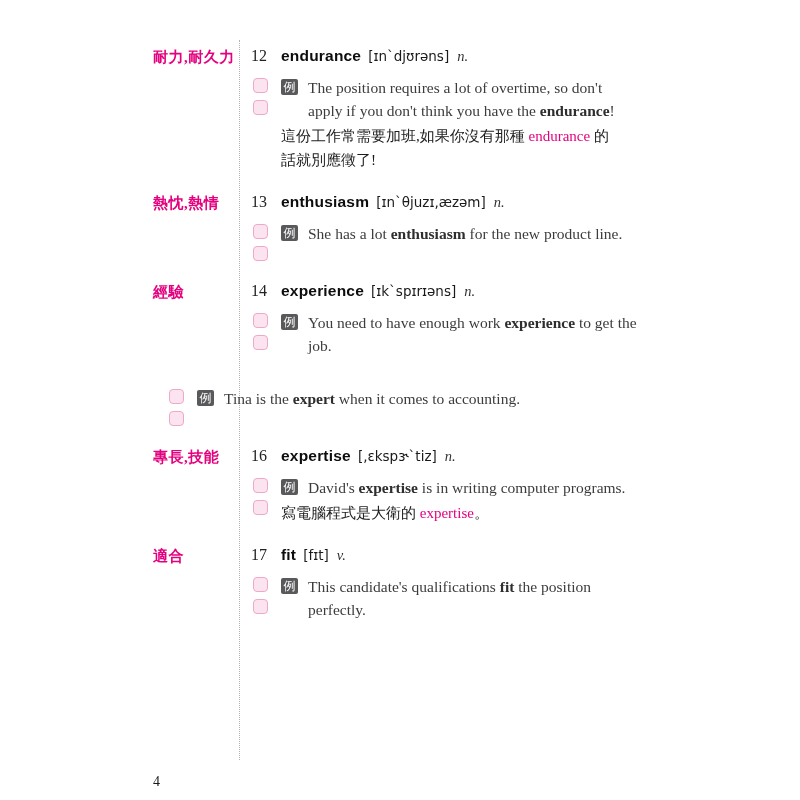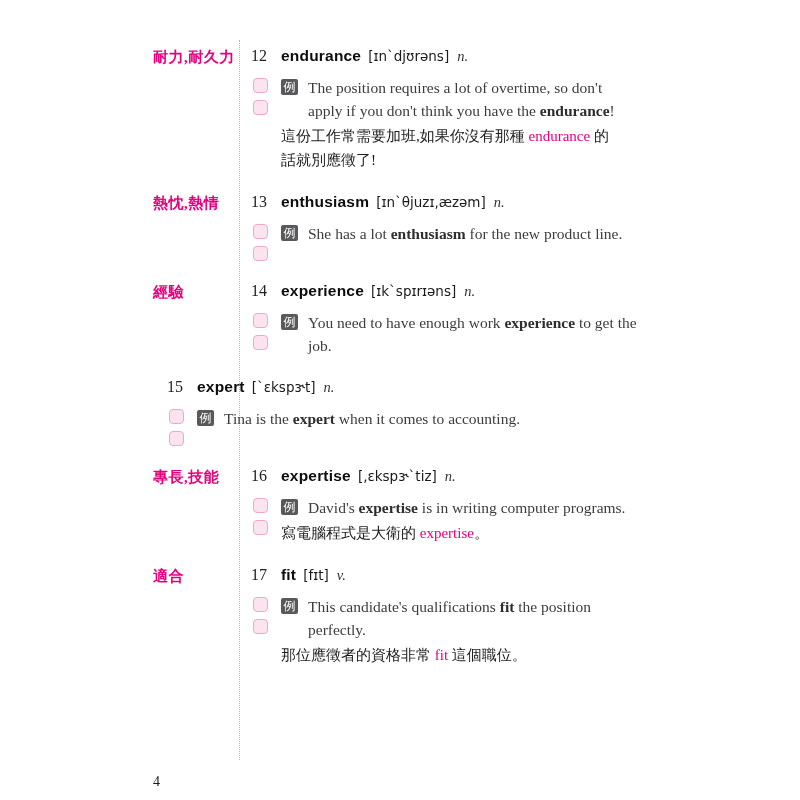--- a/index.html
+++ b/index.html
@@ -144,25 +144,20 @@
               <span class="badge">例</span>
               <div class="en-text"><span>You need to have enough work </span><span class="b">experience</span><span> to get the job.</span></div>
             </div>
           </div>
         </div>
       </div>
     </section>
 
     <section class="entry">
       <div class="body">
-        <div class="head-row">
-          <span class="num">15</span><span class="word">expert</span>
-          <span class="ipa">[ˋɛkspɝt]</span>
-          <span class="pos">n.</span>
-        </div>
         <div class="ex-block">
           <div class="cb-col">
             <span class="checkbox"></span>
             <span class="checkbox"></span>
           </div>
           <div class="ex-content">
             <div class="en-row">
               <span class="badge">例</span>
               <div class="en-text"><span>Tina is the </span><span class="b">expert</span><span> when it comes to accounting.</span></div>
             </div>
@@ -206,21 +201,20 @@
         <div class="ex-block">
           <div class="cb-col">
             <span class="checkbox"></span>
             <span class="checkbox"></span>
           </div>
           <div class="ex-content">
             <div class="en-row">
               <span class="badge">例</span>
               <div class="en-text"><span>This candidate's qualifications </span><span class="b">fit</span><span> the position perfectly.</span></div>
             </div>
-            <div class="zh-text"><span>那位應徵者的資格非常 </span><span class="m">fit</span><span> 這個職位。</span></div>
           </div>
         </div>
       </div>
     </section>
 
   </div>
 
   <div class="page-number">4</div>
 </div>
 

